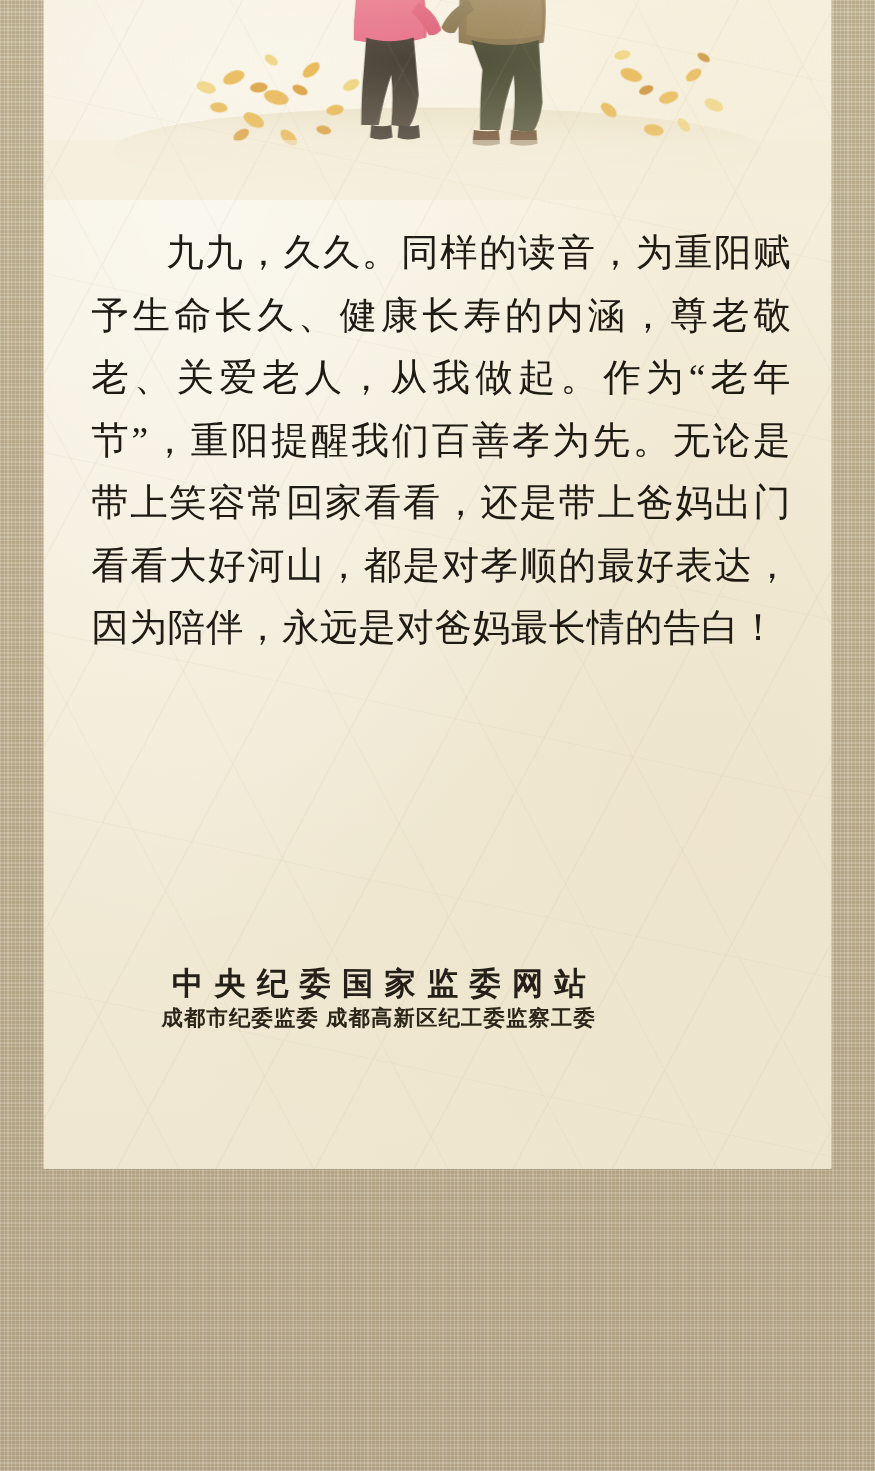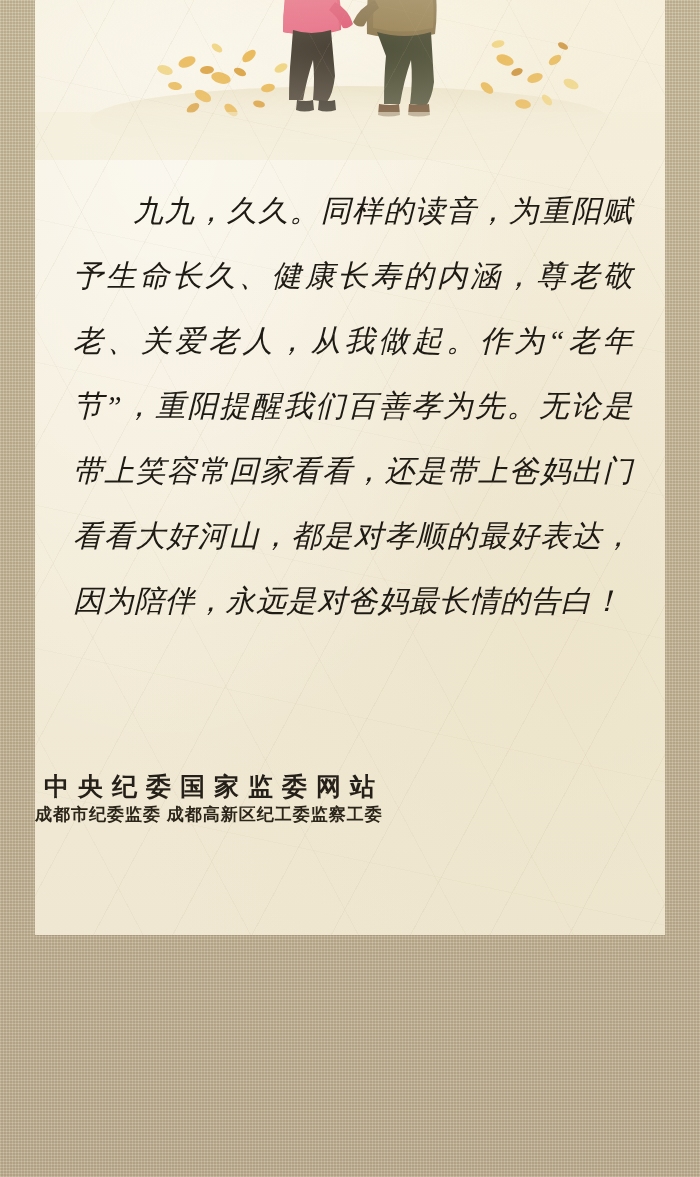--- a/index.html
+++ b/index.html
@@ -65,36 +65,36 @@
   }
   #illustration svg { display: block; }
 
   
   #body-text {
     position: absolute;
     left: 38px;
     top: 178px;
     width: 560px;
     font-size: 30px;
-    line-height: 65px;
+    line-height: 50px;
     color: #1e1a14;
     text-align: justify;
     text-indent: 60px;
     letter-spacing: 0.5px;
     font-family: "Liberation Serif", "DejaVu Serif", serif;
     font-weight: 500;
-    font-style: italic;
   }
 
   
   #footer {
     position: absolute;
     left: 0;
     top: 770px;
     width: 536px;
+    text-align: center;
   }
   #footer-main {
     font-size: 25px;
     letter-spacing: 9px;
     color: #241f18;
     font-weight: bold;
     font-family: "Liberation Sans", sans-serif;
     padding-left: 9px;
   }
   #footer-sub {

